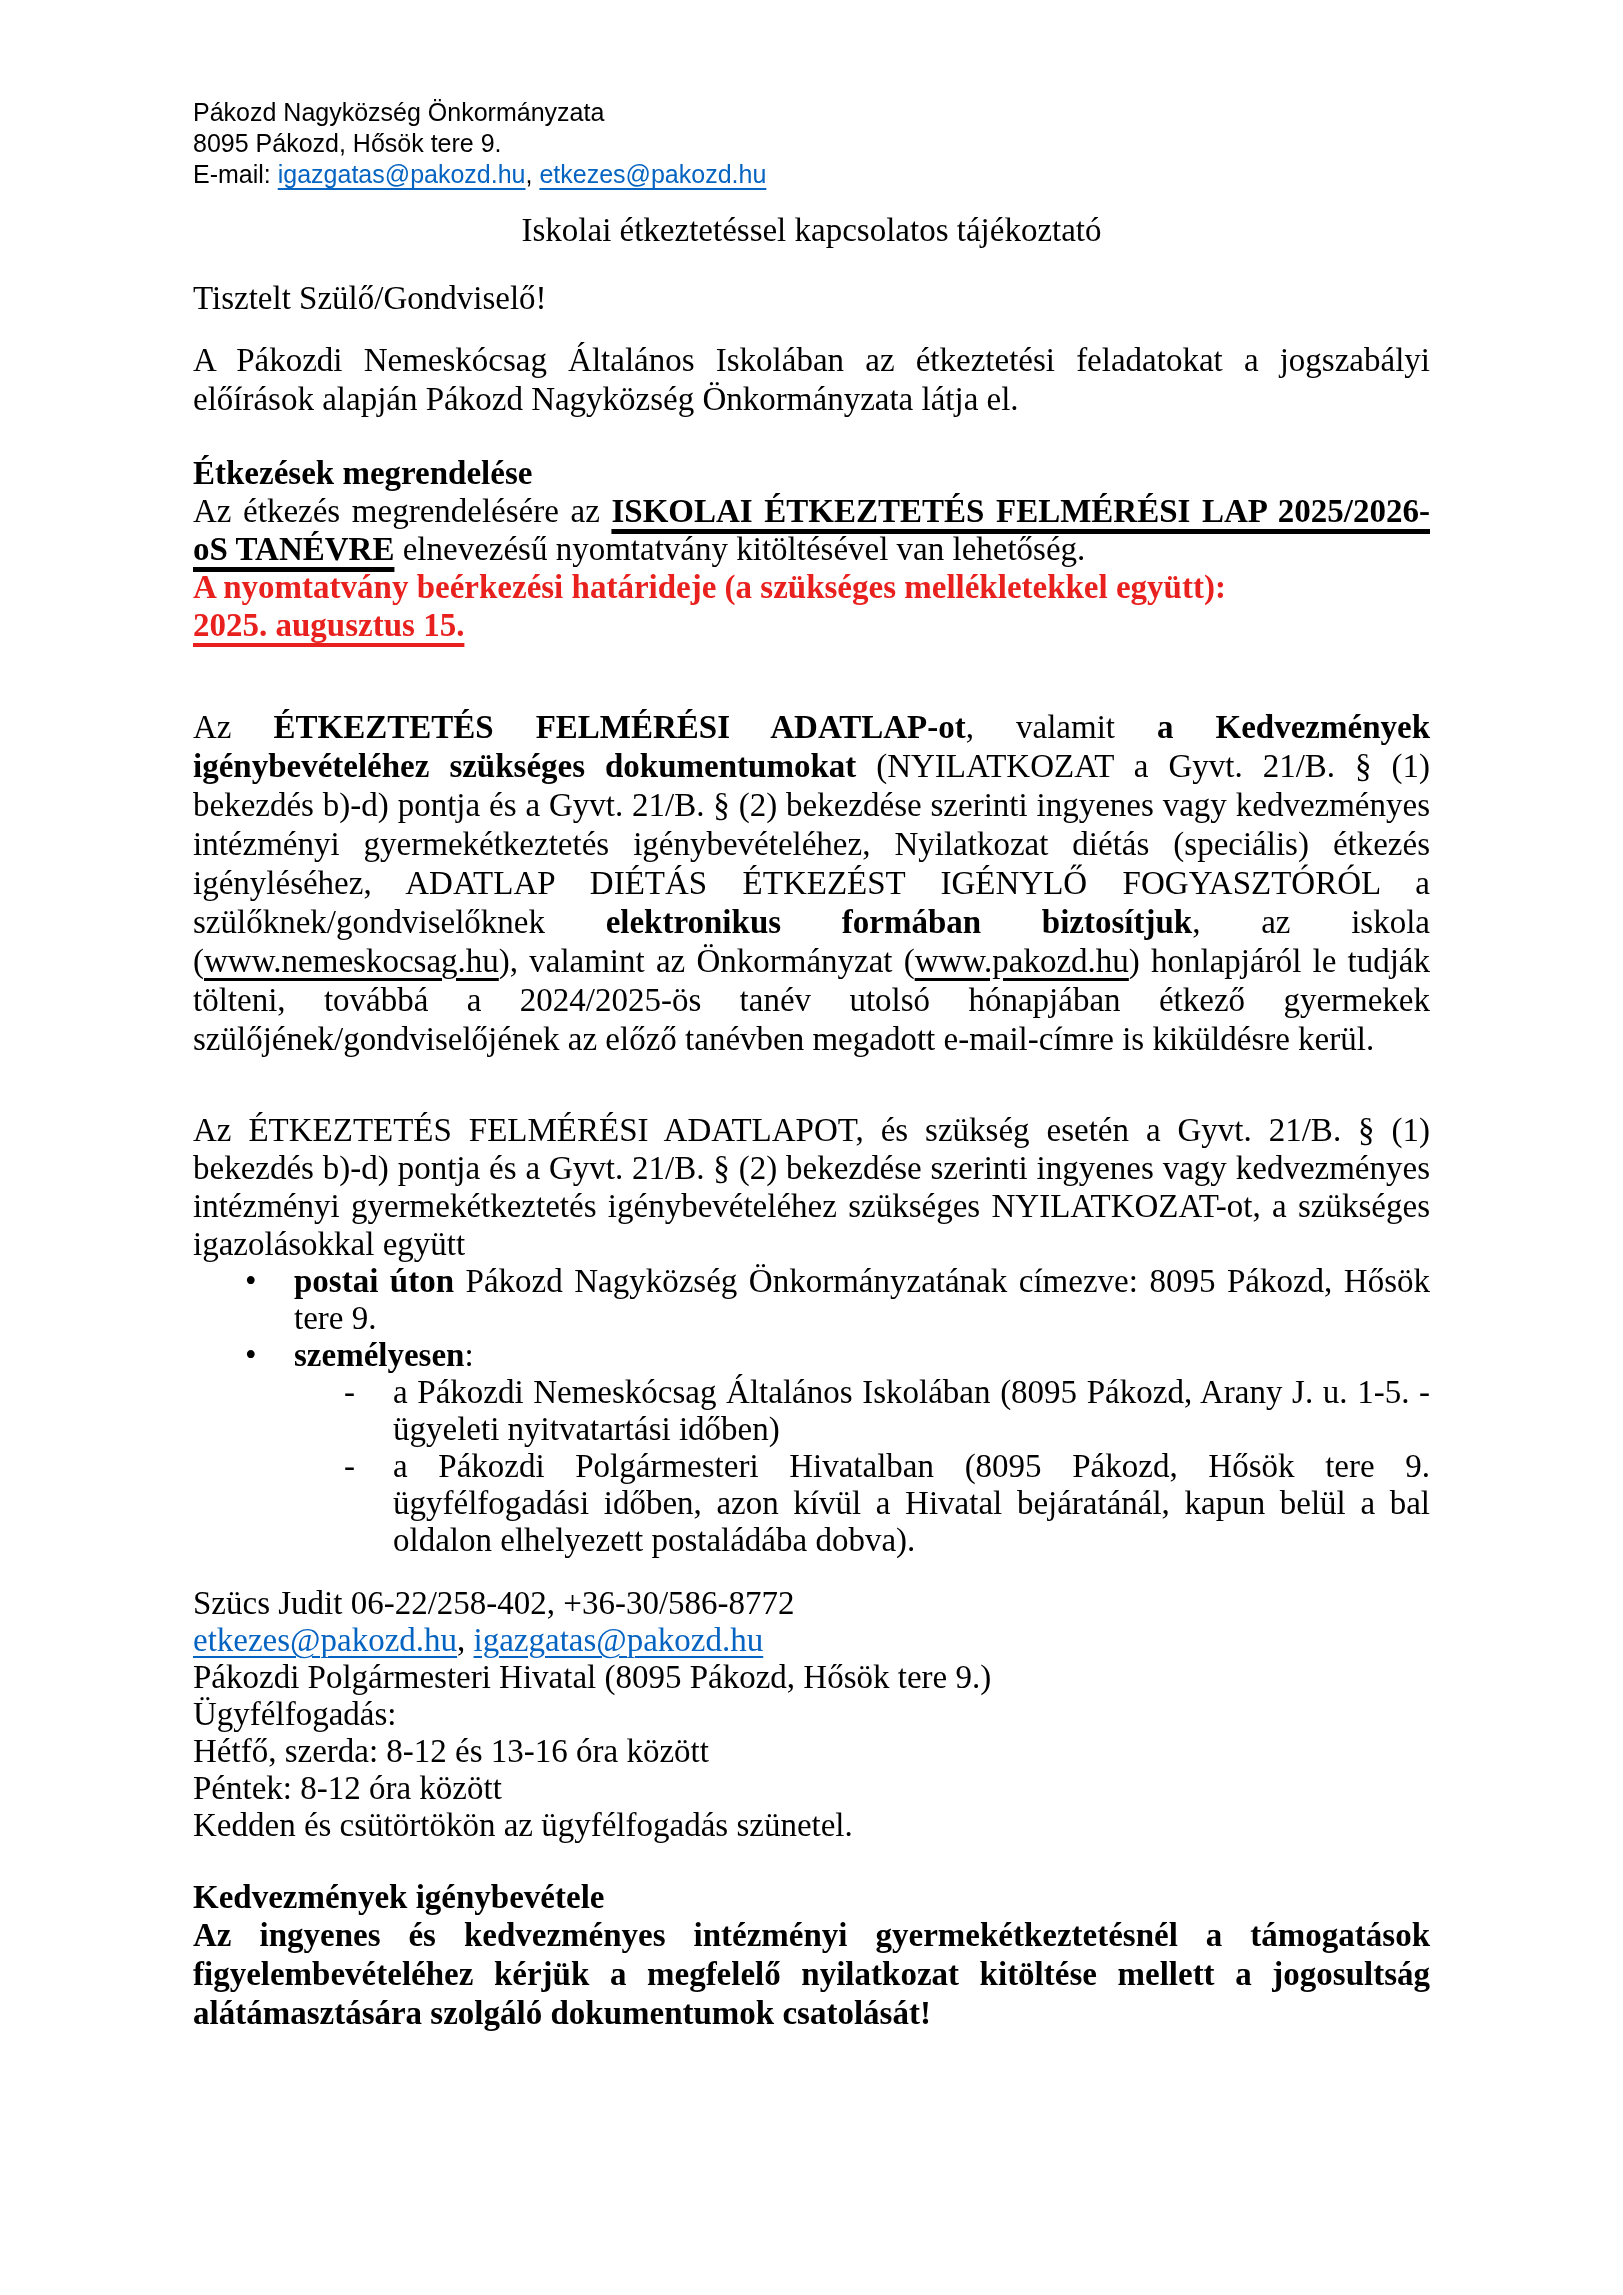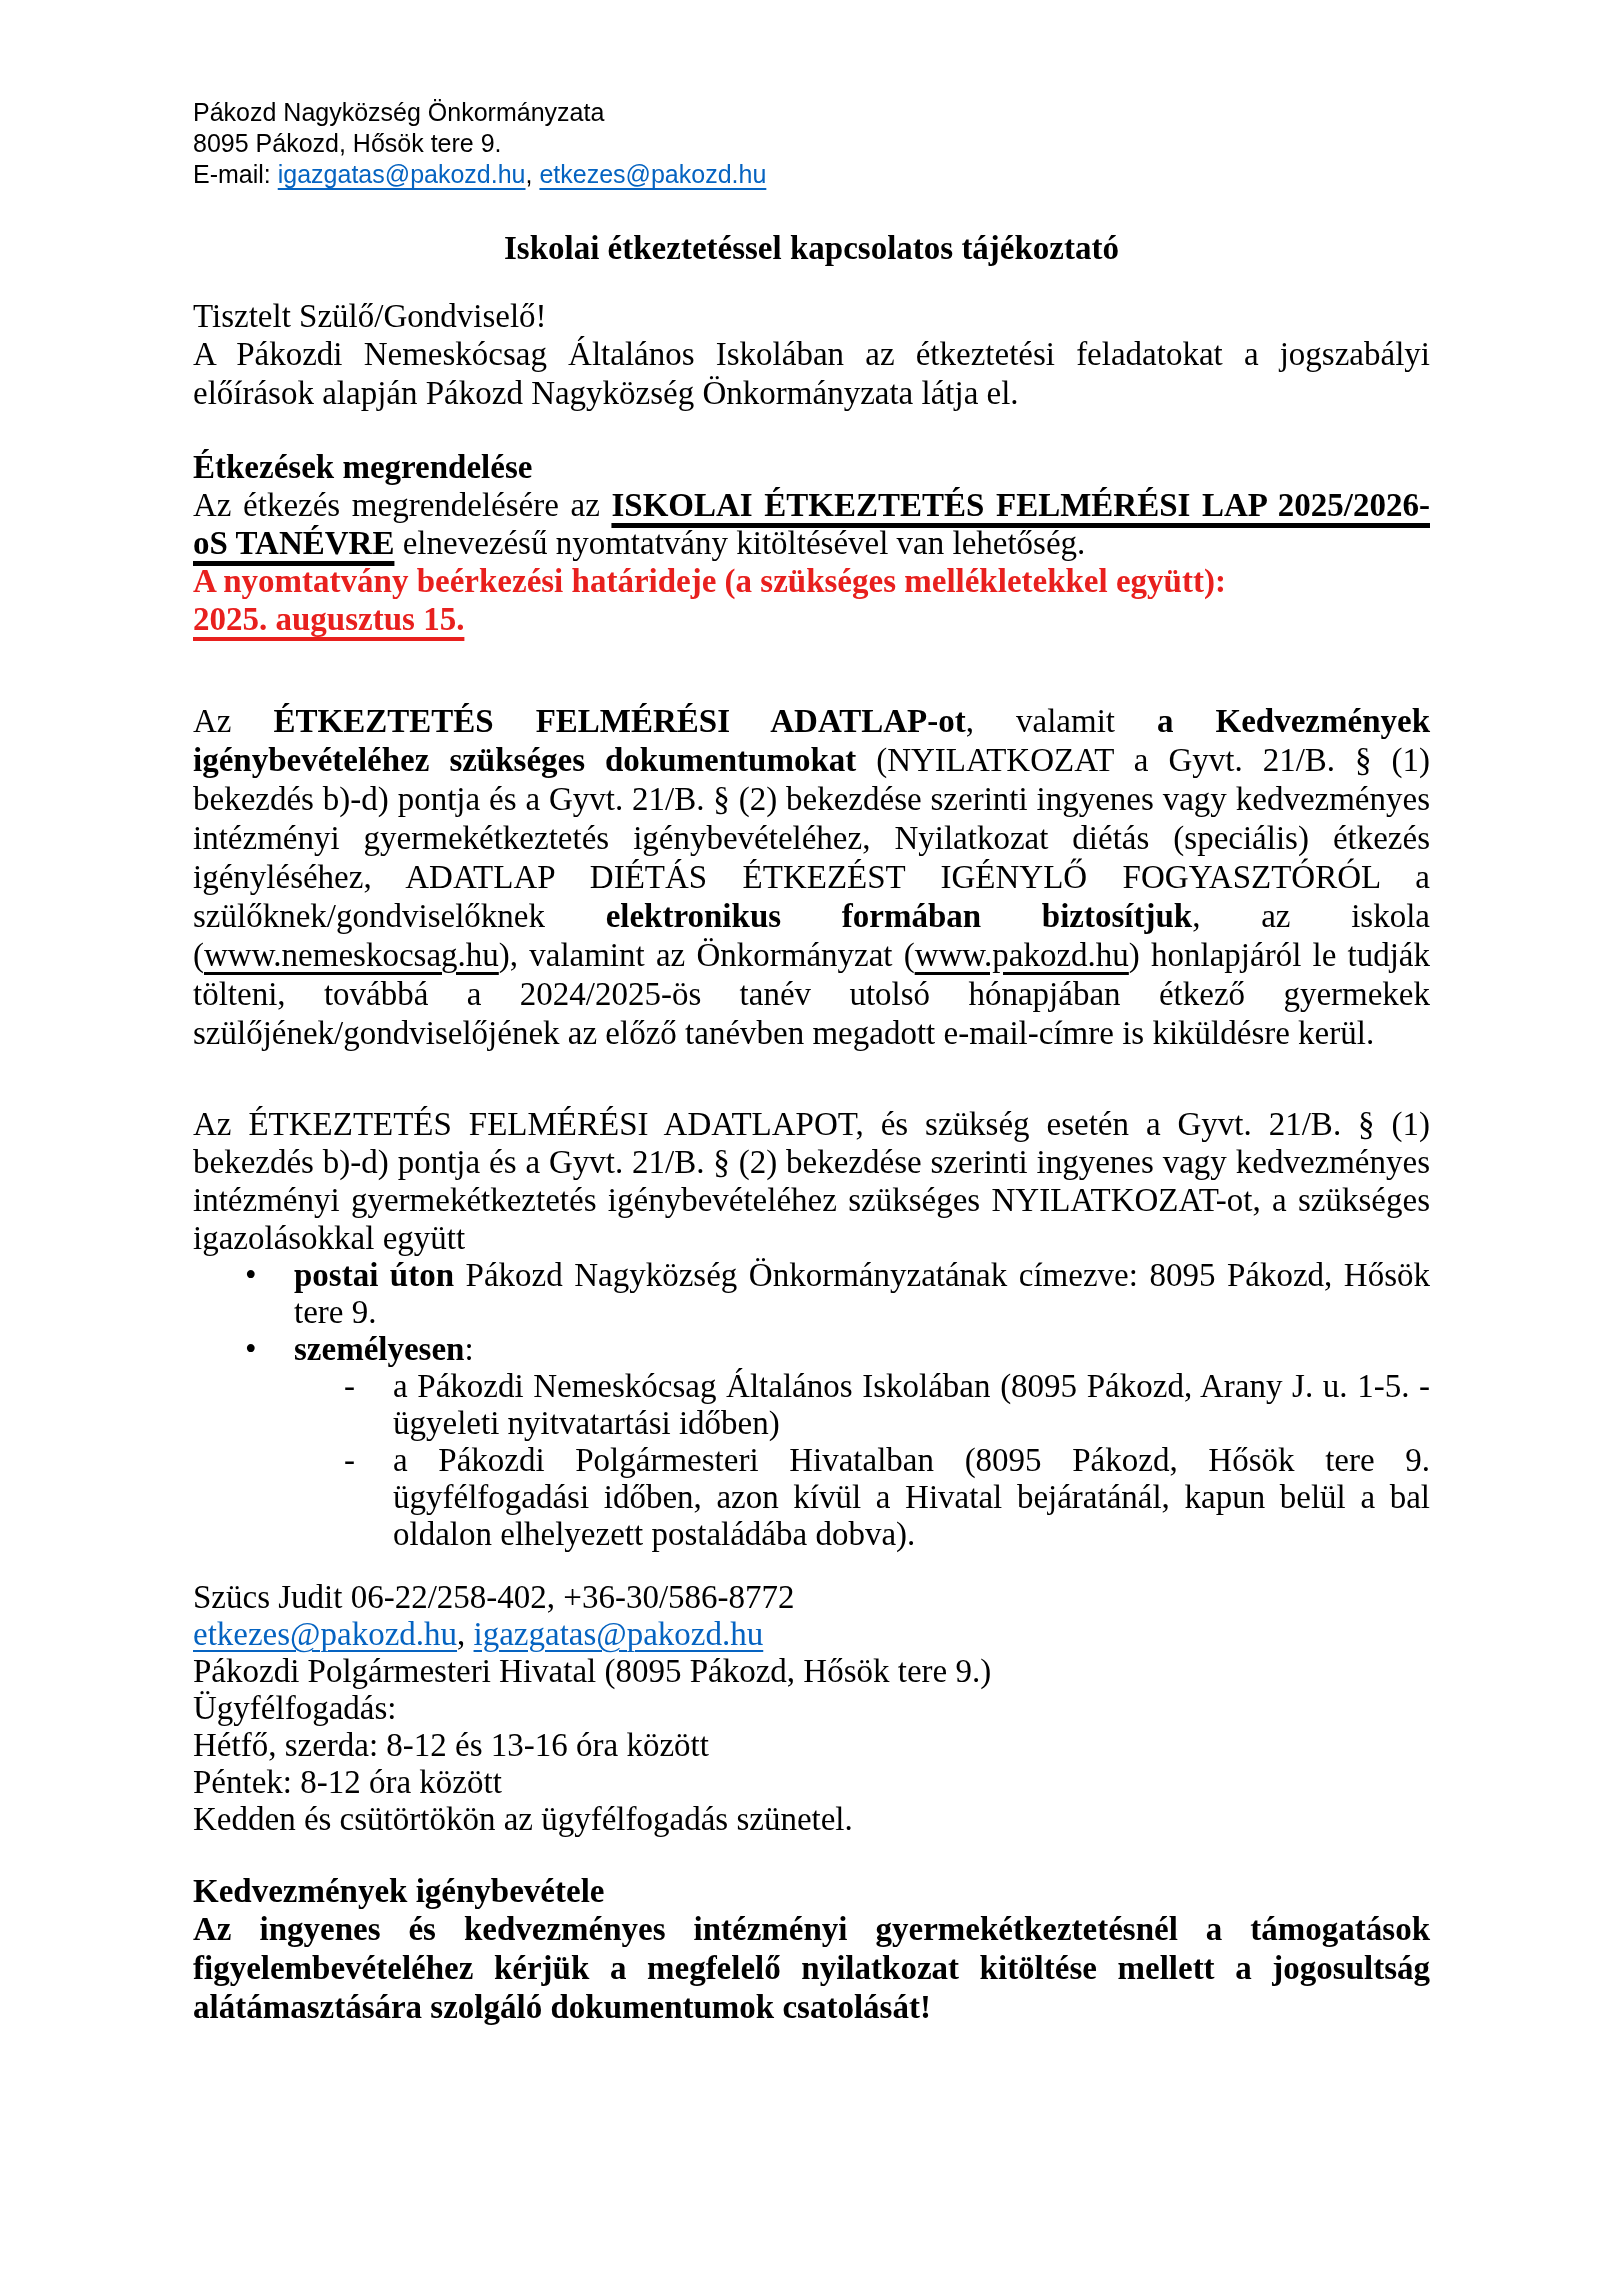--- a/index.html
+++ b/index.html
@@ -25,27 +25,27 @@
   
   .letterhead{
     margin-top:97px;
     font-family:"Liberation Sans", sans-serif;
     font-size:25px;
     line-height:31px;
   }
 
   
   .title{
-    margin-top:39px;
+    margin-top:21px;
     line-height:39px;
-    font-weight:bold;
+    font-weight:normal;
     text-align:center;
   }
   .salutation{margin-top:29px;line-height:38px;}
-  .para1{line-height:39px;text-align:justify;}
+  .para1{margin-top:24px;line-height:39px;text-align:justify;}
   .order-block{margin-top:35px;line-height:38px;}
   .order-block .just{text-align:justify;}
   .big-para{margin-top:64px;line-height:39px;text-align:justify;}
   .para2{margin-top:52px;line-height:38px;text-align:justify;}
 
   .bullets{line-height:37px;}
   .bullet{position:relative;padding-left:101px;text-align:justify;}
   .bullet > .marker{position:absolute;left:52px;top:0;}
   .sub{position:relative;padding-left:200px;text-align:justify;}
   .sub > .marker{position:absolute;left:151px;top:0;}

